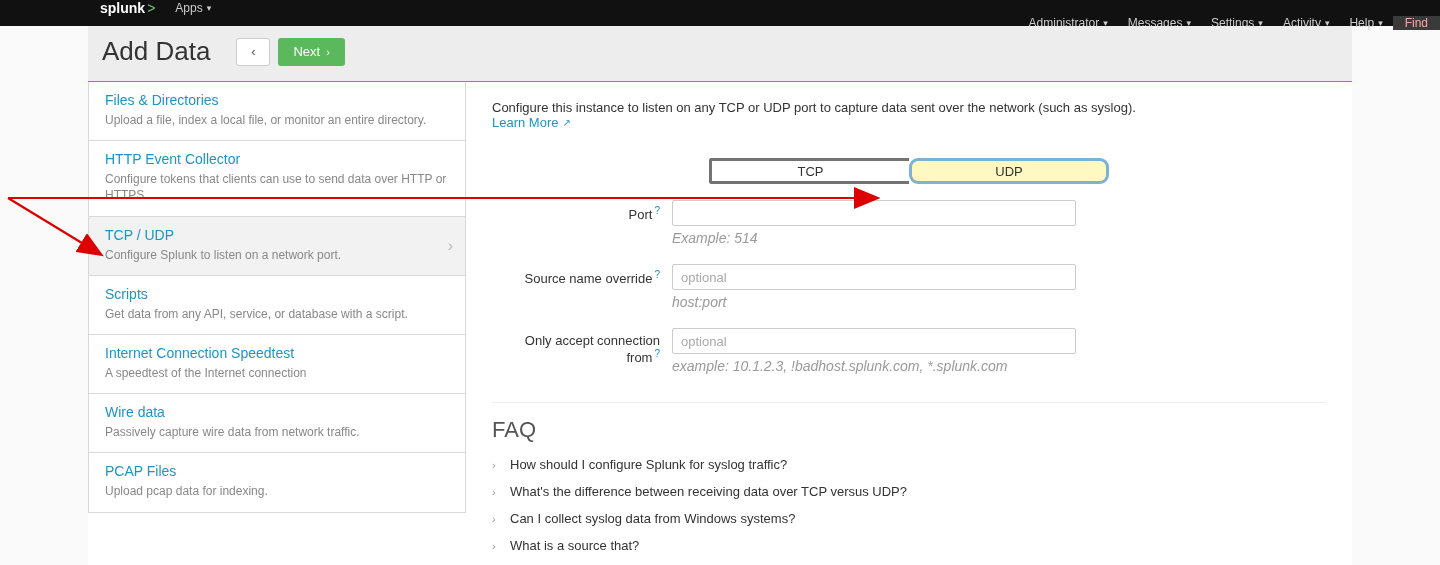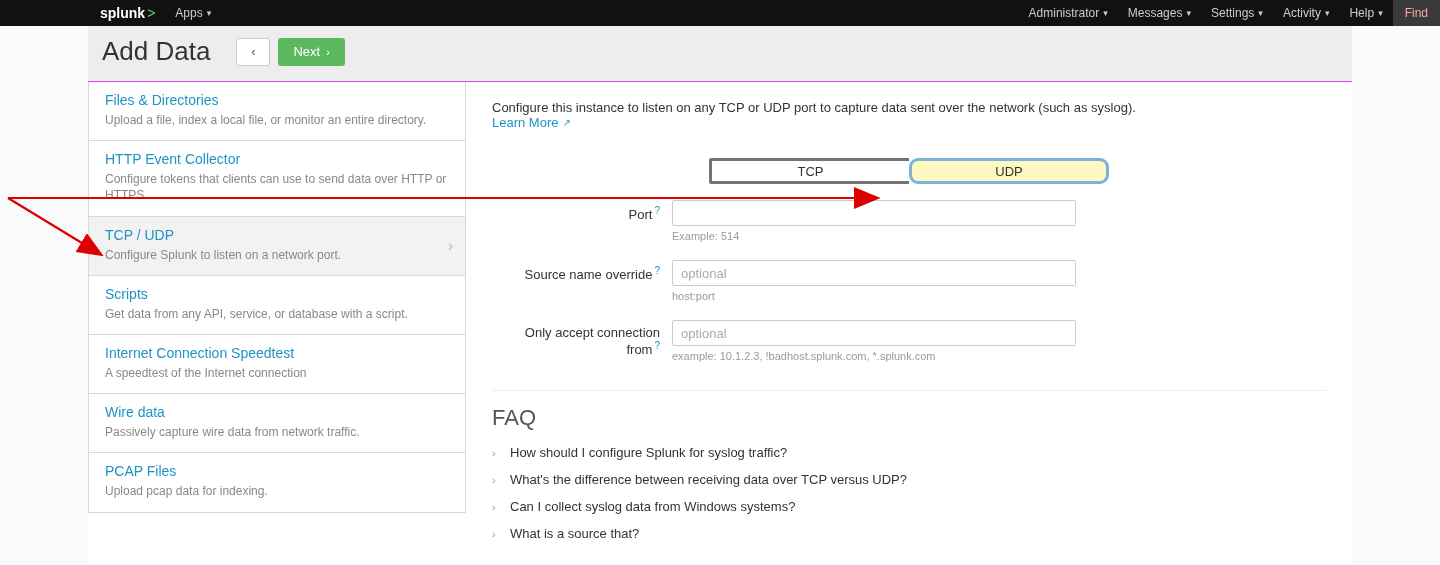--- a/index.html
+++ b/index.html
@@ -13,21 +13,21 @@
     --topbar:#111;
     --tophover:#333;
     --pagebg:#fff;
     --headerbg:#ededed;
   }
   *{box-sizing:border-box;}
   html,body{margin:0;padding:0;font-family:"Helvetica Neue",Helvetica,Arial,sans-serif;font-size:13px;color:#333;background:#fafafa;}
   a{color:var(--link);text-decoration:none;}
 
   
-  .topbar{height:26px;background:var(--topbar);color:#ccc;display:flex;align-items:stretch;font-size:12px;}
+  .topbar{height:26px;background:var(--topbar);color:#ccc;display:flex;align-items:stretch;font-size:12px;flex-direction:column;}
   .topbar .left,.topbar .right{display:flex;align-items:stretch;}
   .topbar .left{padding-left:10px;}
   .topbar .right{margin-left:auto;}
   .topbar .brand{color:#fff;font-weight:bold;font-size:14px;display:flex;align-items:center;padding:0 10px 0 2px;}
   .topbar .brand .gt{font-weight:normal;color:#7cc47c;margin-left:2px;}
   .topbar .titem{display:flex;align-items:center;padding:0 10px;cursor:pointer;color:#ccc;}
   .topbar .caret{margin-left:4px;font-size:9px;}
   .topbar .find{background:#3a3a3a;color:#fca5a5;padding:0 12px;display:flex;align-items:center;cursor:pointer;}
 
   
@@ -70,21 +70,21 @@
   .proto-toggle .seg:last-child{border-radius:0 3px 3px 0;}
   .proto-toggle .seg.active{border-color:#7bb3d6;background:#fef9c3;color:#333;border-radius:9px;}
 
   .form{display:flex;flex-direction:column;gap:18px;max-width:720px;}
   .frow{display:flex;align-items:flex-start;gap:12px;}
   .frow .flabel{width:168px;text-align:right;padding-top:5px;font-size:13px;color:#333;}
   .frow .q{color:var(--link);font-size:10px;vertical-align:super;margin-left:2px;}
   .frow .finput{flex:0 0 404px;}
   .frow input[type=text]{width:404px;height:26px;border:1px solid #ccc;border-radius:2px;padding:0 8px;font-size:13px;color:#4d7c0f;}
   .frow input::placeholder{color:#aaa;}
-  .frow .hint{font-size:11px;color:#9a9a9a;margin-top:4px;}
+  .frow .hint{font-size:14px;color:#9a9a9a;margin-top:4px;font-style:italic;}
 
   .faq{margin-top:28px;border-top:1px solid #eee;padding-top:14px;}
   .faq h2{font-size:22px;font-weight:300;color:#555;margin:0 0 8px 0;}
   .faq .qrow{display:flex;align-items:center;gap:8px;padding:6px 0;font-size:13px;color:#333;cursor:pointer;}
   .faq .qrow .chev{color:#999;font-size:11px;width:10px;}
 
   
   .overlay{position:absolute;left:0;top:0;pointer-events:none;}
 
   .page{position:relative;width:1440px;margin:0 auto;}

